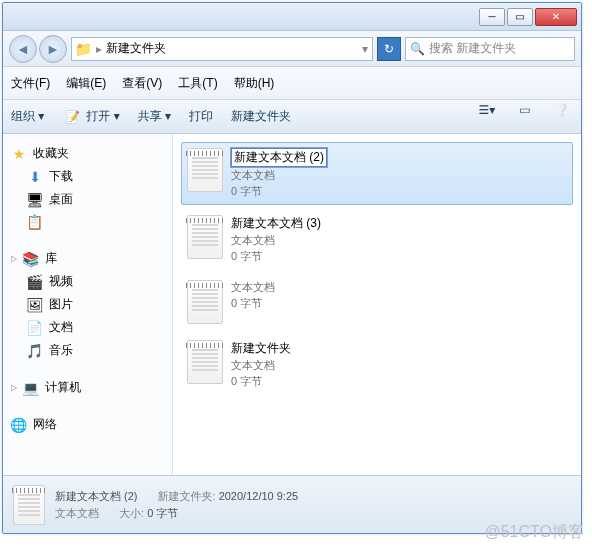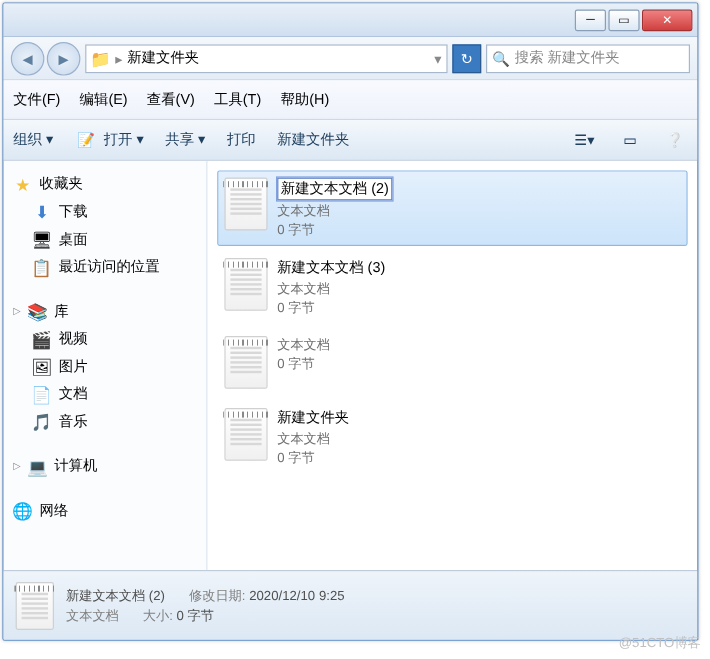--- a/index.html
+++ b/index.html
@@ -10,21 +10,21 @@
 .winbtn.close { background: linear-gradient(#f08080, #d04040); color: #fff; width: 42px; border-color: #a03030; }
 .winbtn.max { background: linear-gradient(#fff, #dce8f4); }
 .navrow { height: 36px; background: linear-gradient(#f4f8fc, #e4ecf6); display: flex; align-items: center; padding: 3px 6px; gap: 4px; border-bottom: 1px solid #c8d4e4; }
 .navarrows { display: flex; gap: 2px; }
 .navbtn { width: 28px; height: 28px; border-radius: 50%; background: radial-gradient(#eaf2fa, #c8d8ec); border: 1px solid #9ab0cc; display: flex; align-items: center; justify-content: center; color: #6080a0; font-size: 14px; cursor: pointer; }
 .addrbar { flex: 1; height: 24px; background: #fff; border: 1px solid #a8b8cc; display: flex; align-items: center; padding: 0 4px; font-size: 12px; }
 .refreshbtn { width: 24px; height: 24px; background: #3a7ac0; color: #fff; display: flex; align-items: center; justify-content: center; font-size: 12px; border: 1px solid #2a5a90; cursor: pointer; }
 .searchbar { width: 170px; height: 24px; background: #fff; border: 1px solid #a8b8cc; display: flex; align-items: center; padding: 0 4px; font-size: 12px; color: #888; }
 .menubar { height: 24px; background: linear-gradient(#f8faff, #eef2fa); border-bottom: 1px solid #d0d8e4; display: flex; align-items: center; padding: 16px 8px; gap: 16px; font-size: 12px; }
 .menubar span { cursor: pointer; }
-.toolbar { height: 34px; background: linear-gradient(#f4f8fc, #dce8f4); border-bottom: 1px solid #c0ccdc; display: flex; align-items: center; padding: 0 8px; gap: 18px; font-size: 12px; color: #204060; }
+.toolbar { height: 34px; background: linear-gradient(#f4f8fc, #dce8f4); border-bottom: 1px solid #c0ccdc; display: flex; padding: 0 8px; gap: 18px; font-size: 12px; color: #204060; }
 .toolbar .titem { cursor: pointer; display: flex; align-items: center; gap: 4px; }
 .toolbar .spacer { flex: 1; }
 .ticon { width: 20px; height: 20px; display: flex; align-items: center; justify-content: center; }
 .body { flex: 1; display: flex; overflow: hidden; }
 .sidebar { width: 170px; background: #fafcfe; border-right: 1px solid #d8e0ec; padding: 8px 4px; overflow-y: auto; font-size: 12px; }
 .sgroup { margin-bottom: 14px; }
 .ghead { display: flex; align-items: center; gap: 6px; padding: 3px 4px; font-weight: normal; }
 .ghead .arrow { font-size: 8px; color: #888; }
 .sitem { display: flex; align-items: center; gap: 6px; padding: 3px 4px 3px 20px; cursor: pointer; }
 .sicon { width: 16px; height: 16px; display: flex; align-items: center; justify-content: center; font-size: 14px; }
@@ -36,21 +36,21 @@
 .fileicon .spiral { position: absolute; top: 2px; left: -2px; right: -2px; height: 5px; background: repeating-linear-gradient(90deg, #888 0 1px, transparent 1px 4px); }
 .finfo { display: flex; flex-direction: column; gap: 1px; font-size: 12px; }
 .fname { color: #000; }
 .fname.editing { background: #fff; border: 1px solid #6080c0; padding: 0 2px; outline: 1px solid #80a0e0; }
 .ftype, .fsize { color: #707070; font-size: 11px; }
 .statusbar { height: 58px; background: linear-gradient(#eef4fa, #dce8f4); border-top: 1px solid #c0ccdc; display: flex; align-items: center; padding: 6px 10px; gap: 10px; font-size: 11px; color: #505050; }
 .statusbar .fileicon { width: 32px; height: 40px; }
 .statustext { display: flex; flex-direction: column; gap: 2px; }
 .statusrow { display: flex; gap: 20px; }
 .statuslabel { color: #808080; }
-.watermark { position: absolute; bottom: 6px; right: 8px; color: #c0c0c0; font-size: 11px; }
+.watermark { position: absolute; bottom: 6px; right: 8px; color: #c0c0c0; font-size: 16px; }
 .foldericon { color: #f4c040; }
 .star { color: #f4c040; }
 .blue { color: #4080d0; }
 </style>
 </head>
 <body>
 
 <div class="window">
 
   <div class="titlebar">
@@ -112,21 +112,20 @@
         <div class="sitem">
             <span class="sicon blue">⬇</span>
             <span>下载</span>
           </div>
         <div class="sitem">
             <span class="sicon">🖥</span>
             <span>桌面</span>
           </div>
         <div class="sitem">
             <span class="sicon">📋</span>
-            <span>最近访问的位置</span>
           </div>
       </div>
 
       <div class="sgroup">
         <div class="ghead">
           <span class="arrow">▷</span>
           <span class="sicon blue">📚</span>
           <span>库</span>
         </div>
         <div class="sitem">
@@ -206,21 +205,21 @@
       </div>
   </div>
 
   <div class="statusbar">
     <div class="fileicon">
         <div class="spiral"></div>
       </div>
     <div class="statustext">
       <div class="statusrow">
         <span>新建文本文档 (2)</span>
-        <span><span class="statuslabel">修改日期:</span> <span>2020/12/10 9:25</span></span>
+        <span><span class="statuslabel">新建文件夹:</span> <span>2020/12/10 9:25</span></span>
       </div>
       <div class="statusrow">
         <span class="statuslabel">文本文档</span>
         <span><span class="statuslabel">大小:</span> <span>0 字节</span></span>
       </div>
     </div>
   </div>
 
 </div>
 

